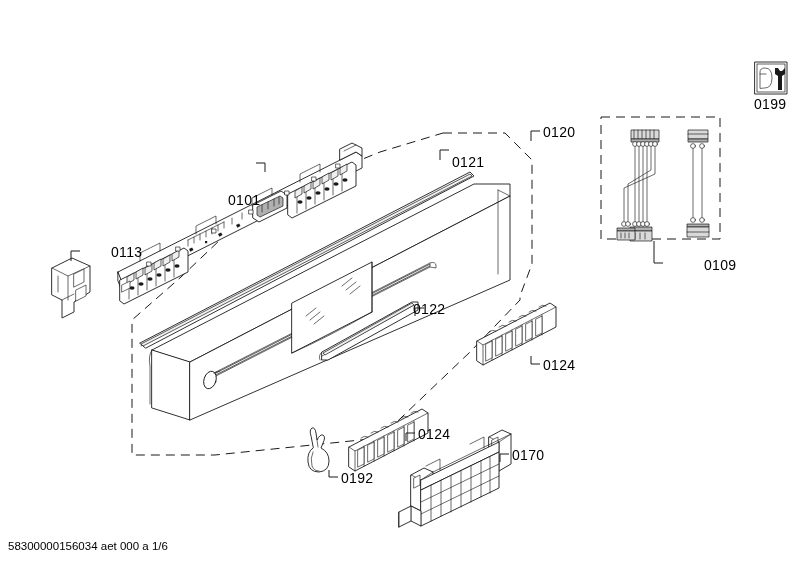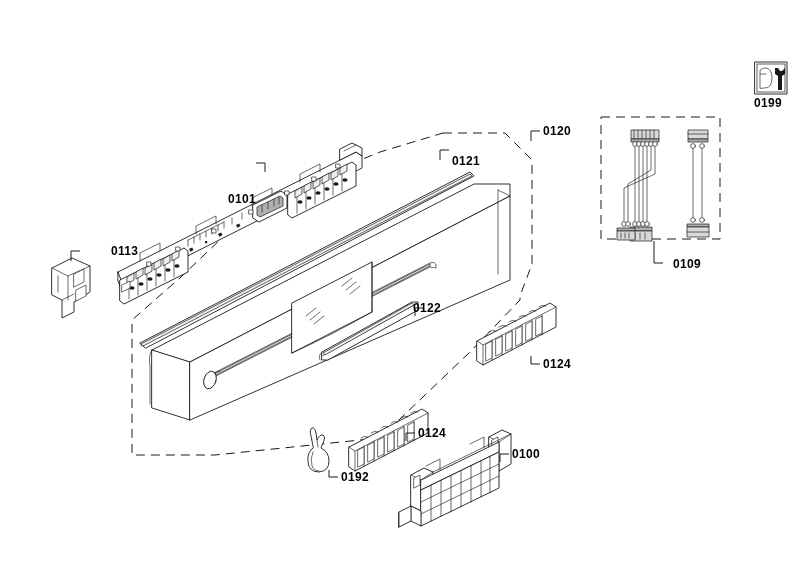--- a/index.html
+++ b/index.html
@@ -16,22 +16,22 @@
     overflow: hidden;
   }
   #artboard {
     position: absolute;
     left: 0; top: 0;
     width: 800px; height: 566px;
   }
   .lbl {
     position: absolute;
     font-family: "Liberation Sans", sans-serif;
-    font-size: 12px;
-    font-weight: 700;
+    font-size: 14px;
+    font-weight: 400;
     color: #000000;
     letter-spacing: 0.3px;
     white-space: nowrap;
     line-height: 1;
   }
   #footer {
     position: absolute;
     left: 8px;
     top: 540px;
     font-family: "Liberation Sans", sans-serif;
@@ -396,18 +396,19 @@
   </svg>
 
   <div class="lbl" style="left:228px; top:157px;margin-top:36px;">0101</div>
   <div class="lbl" style="left:72px;  top:245px;margin-left:39px;">0113</div>
   <div class="lbl" style="left:543px; top:125px;text-align:center;">0120</div>
   <div class="lbl" style="left:452px; top:144px;margin-top:11px;">0121</div>
   <div class="lbl" style="left:413px; top:302px;">0122</div>
   <div class="lbl" style="left:341px; top:471px;">0192</div>
   <div class="lbl" style="left:543px; top:358px;">0124</div>
   <div class="lbl" style="left:418px; top:427px;">0124</div>
-  <div class="lbl" style="left:512px; top:448px;">0100</div>
-  <div class="lbl" style="left:673px; top:258px;">0109</div>
+  <div class="lbl" style="left:512px; top:448px;">0170</div>
+  <div class="lbl" style="left:704px; top:258px;">0109</div>
   <div class="lbl" style="left:754px; top:97px;">0199</div>
 
+  <div id="footer">58300000156034 aet 000 a 1/6</div>
 
 </div>
 
 </body></html>

